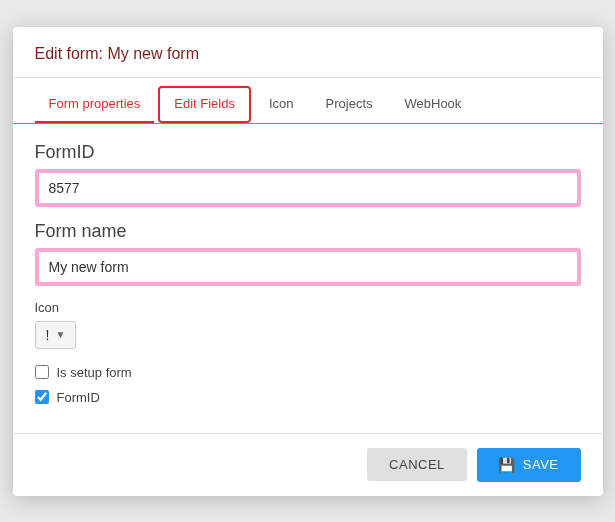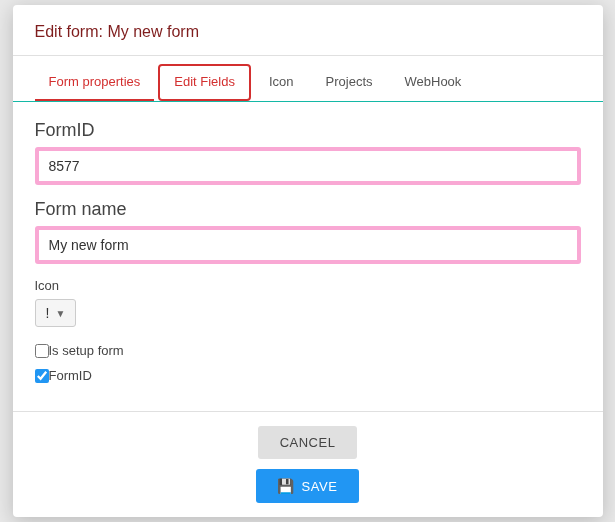--- a/index.html
+++ b/index.html
@@ -98,35 +98,35 @@
     .icon-btn .caret {
       font-size: 10px;
       color: #666;
     }
     .checkbox-row {
       display: flex;
       align-items: center;
       margin-bottom: 10px;
       font-size: 13px;
       color: #444;
+      gap: 8px;
     }
     .checkbox-row input[type="checkbox"] {
       width: 14px;
       height: 14px;
       cursor: pointer;
       accent-color: #2196f3;
     }
     .dialog-footer {
       display: flex;
       justify-content: flex-end;
       align-items: center;
       padding: 14px 22px;
       border-top: 1px solid #e0e0e0;
       gap: 10px;
-      flex-direction: column;
     }
     .btn-cancel {
       padding: 9px 22px;
       font-size: 13px;
       background: #e0e0e0;
       color: #444;
       border: none;
       border-radius: 3px;
       cursor: pointer;
       font-weight: 500;

